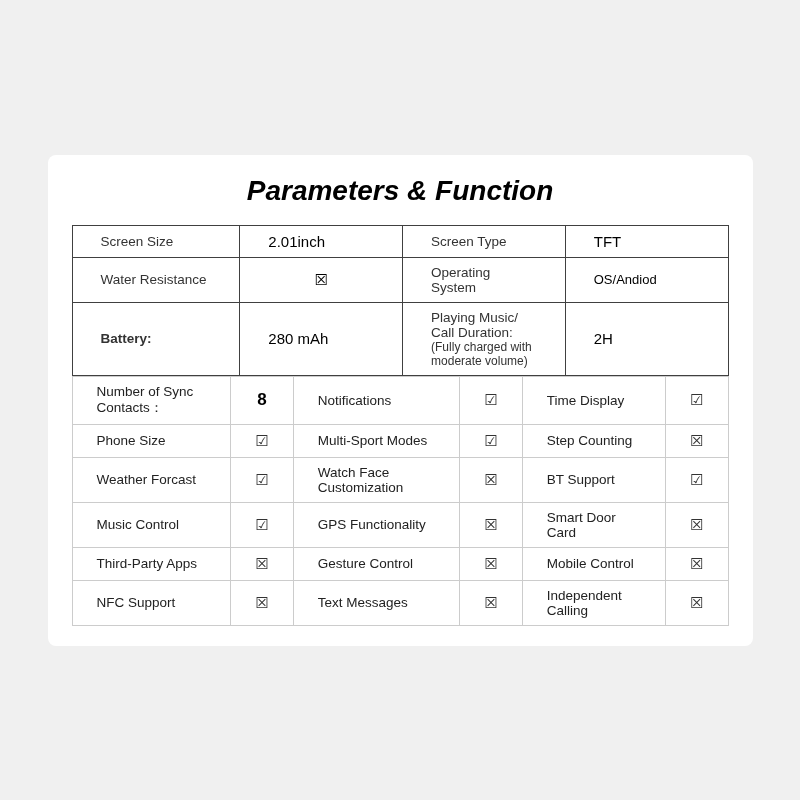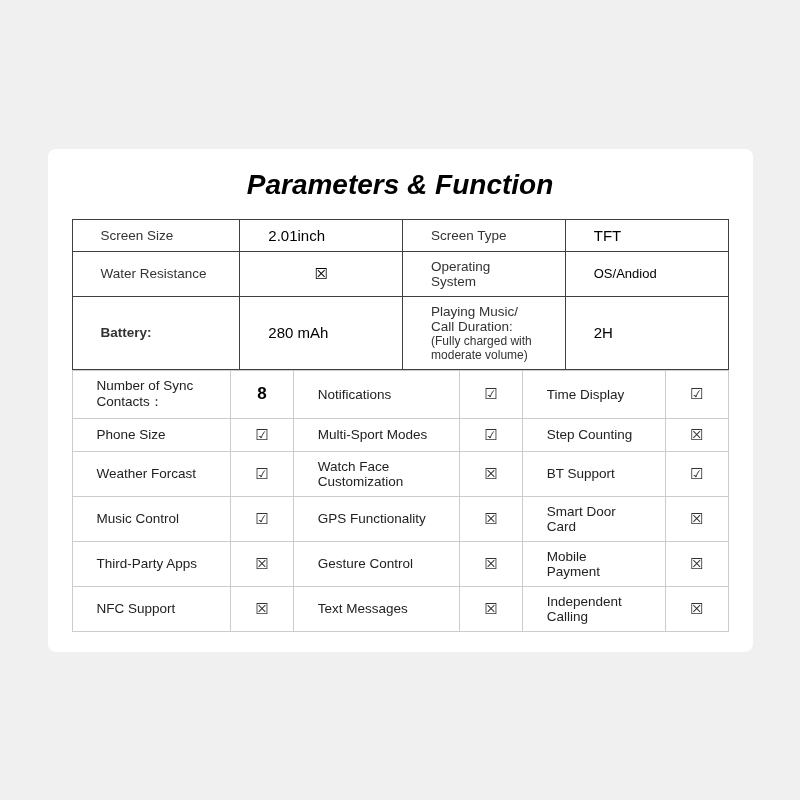--- a/index.html
+++ b/index.html
@@ -146,21 +146,21 @@
         <td class="feat-label">GPS Functionality</td>
         <td class="feat-check check-no">☒</td>
         <td class="feat-label">Smart Door Card</td>
         <td class="feat-check check-no">☒</td>
       </tr>
       <tr>
         <td class="feat-label">Third-Party Apps</td>
         <td class="feat-check check-no">☒</td>
         <td class="feat-label">Gesture Control</td>
         <td class="feat-check check-no">☒</td>
-        <td class="feat-label">Mobile Payment</td>
+        <td class="feat-label">Mobile Control</td>
         <td class="feat-check check-no">☒</td>
       </tr>
       <tr>
         <td class="feat-label">NFC Support</td>
         <td class="feat-check check-no">☒</td>
         <td class="feat-label">Text Messages</td>
         <td class="feat-check check-no">☒</td>
         <td class="feat-label">Independent Calling</td>
         <td class="feat-check check-no">☒</td>
       </tr>

